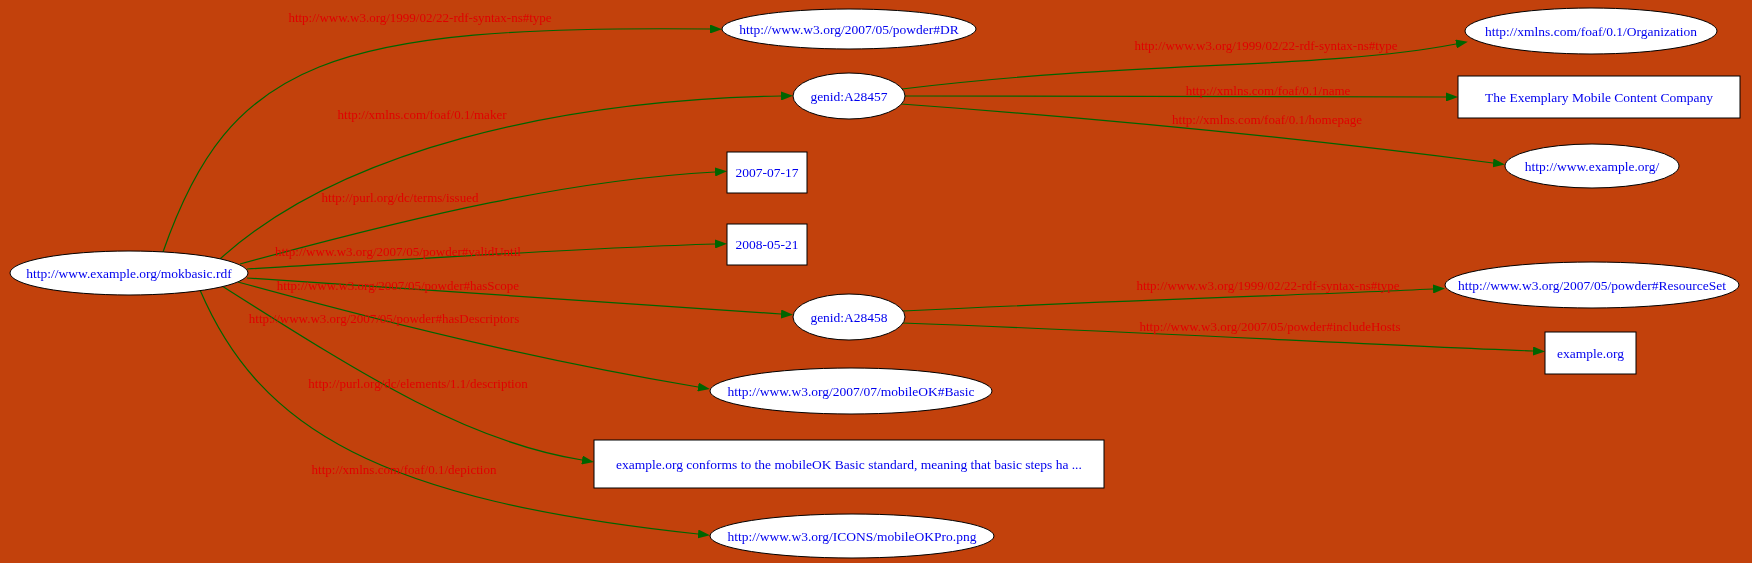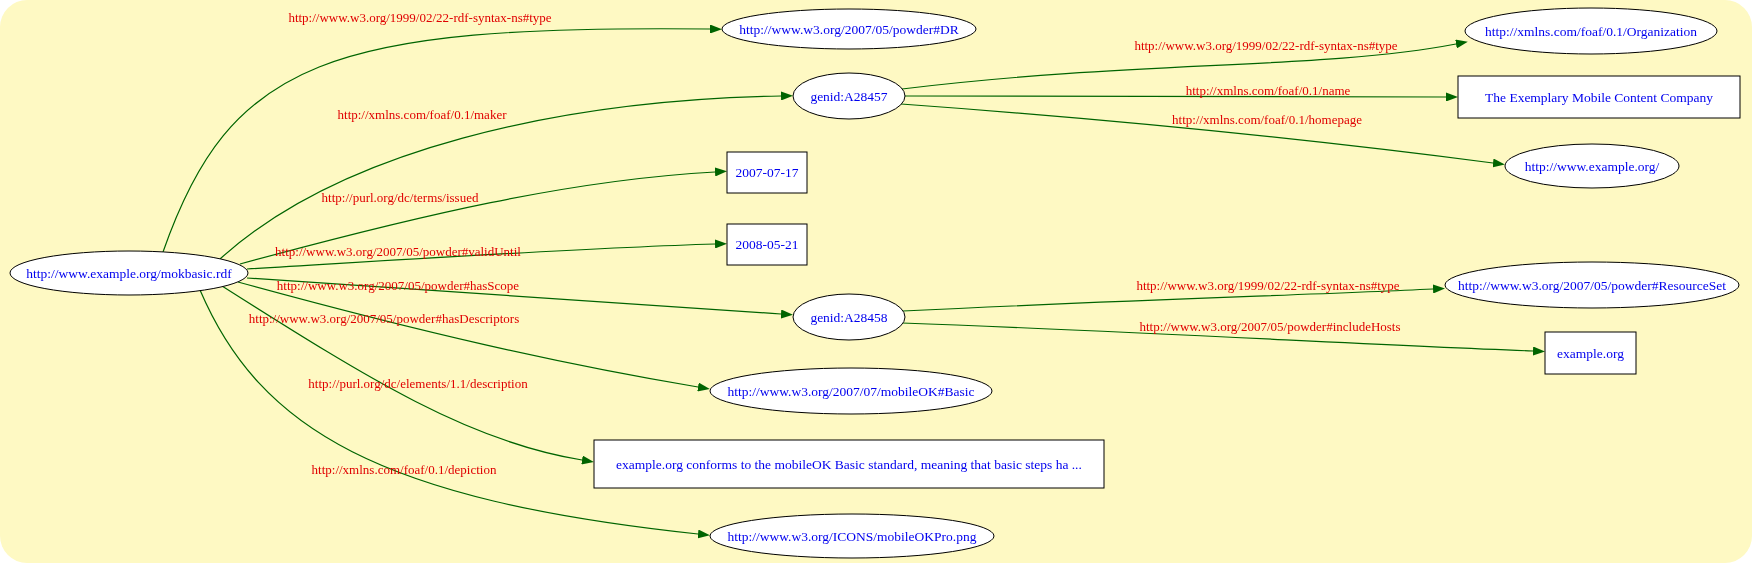--- a/index.html
+++ b/index.html
@@ -6,21 +6,21 @@
   #canvas { position:relative; width:1752px; height:563px; background:#ffffff; overflow:hidden; }
   svg { display:block; }
   .node-shape { fill:#ffffff; stroke:#000000; stroke-width:1; }
   .node-label { font-family:"Liberation Serif", serif; font-size:13.5px; text-anchor:middle; }
   .edge-path  { fill:none; stroke-width:1.2; }
   .edge-label { font-family:"Liberation Serif", serif; font-size:13px; text-anchor:middle; }
 </style>
 </head>
 <body>
 
-<div id="canvas" style="background: #fef9c3; border-radius: 27px;">
+<div id="canvas" style="background: #c2410c;">
   <svg id="graph" width="1752" height="563" viewBox="0 0 1752 563">
     <defs>
       <marker id="arrow" viewBox="0 0 12 9" markerWidth="12" markerHeight="9" refX="0" refY="4.5" orient="auto" markerUnits="userSpaceOnUse">
         <path d="M0,0 L12,4.5 L0,9 Z" id="arrow-shape" fill="#006400"></path>
       </marker>
     </defs>
     <g id="edges">
         <path d="M163,252 C230,60 330,25 710,29" class="edge-path" stroke="#006400" marker-end="url(#arrow)"></path>
         <path d="M220,259 C340,150 560,100 781,96" class="edge-path" stroke="#006400" marker-end="url(#arrow)"></path>
         <path d="M240,264 C420,215 570,180 715,172" class="edge-path" stroke="#006400" marker-end="url(#arrow)"></path>

